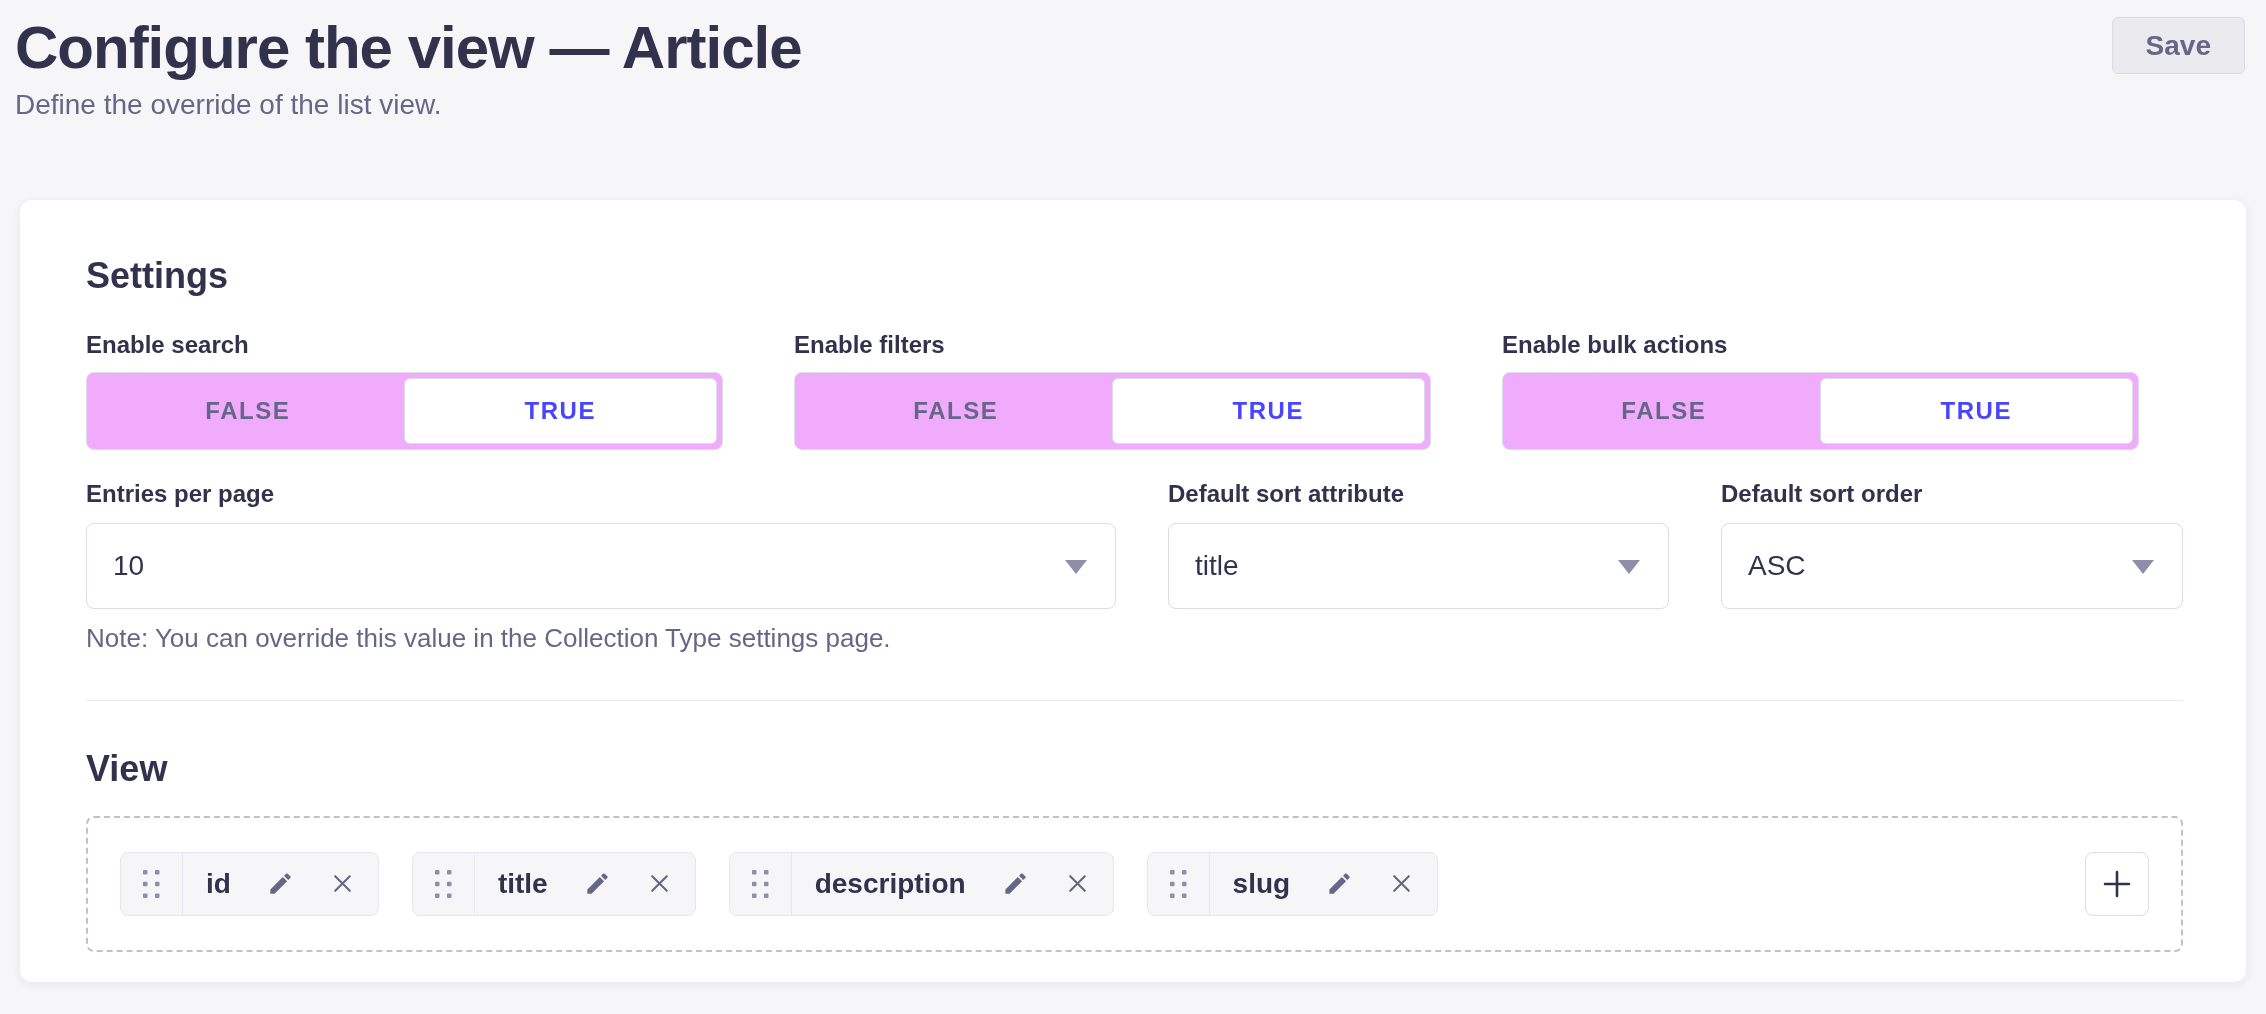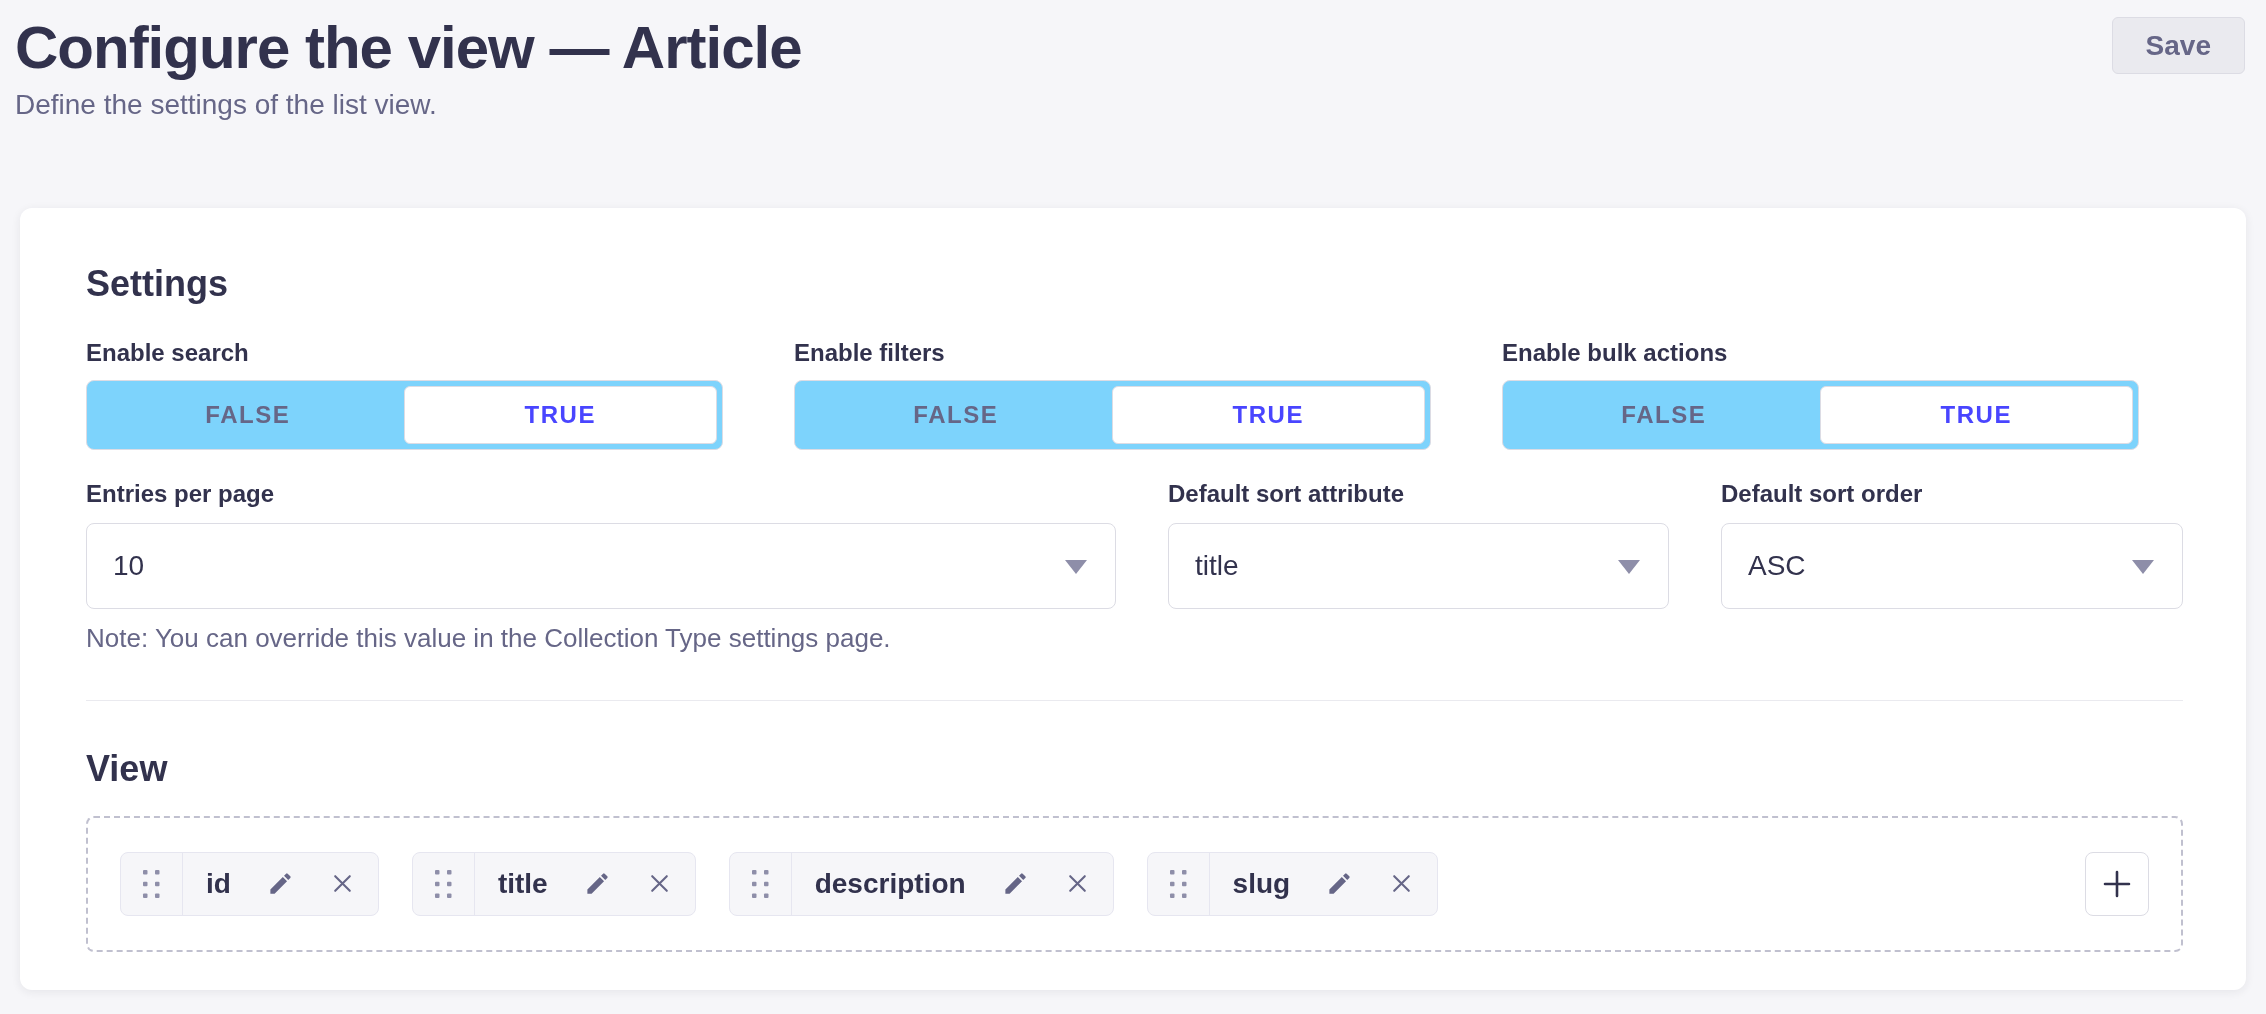--- a/index.html
+++ b/index.html
@@ -23,34 +23,34 @@
     position:absolute; top:17px; right:21px;
     height:57px; padding:0 33px;
     background:#eaeaef; border:1px solid #dcdce4; border-radius:6px;
     color:#666687; font-size:28px; font-weight:600;
     font-family:"Liberation Sans", sans-serif;
     display:flex; align-items:center; cursor:default;
   }
 
   
   .card {
-    position:absolute; left:20px; right:20px; top:208px; height:782px;
+    position:absolute; left:20px; right:20px; top:200px; height:782px;
     background:#ffffff; border-radius:12px;
     box-shadow:0 2px 10px rgba(33,33,52,0.08);
     padding:54px 63px 0 66px;
   }
   .section-heading { font-size:36px; font-weight:600; color:#32324d; line-height:1.2; }
 
   
   .toggle-row { display:flex; gap:71px; margin-top:34px; }
   .toggle-field { width:637px; }
   .field-label { font-size:24px; font-weight:700; color:#32324d; line-height:1.2; }
   .toggle {
-    margin-top:12px; height:70px;
-    background:#7dd3fc; border:1px solid #dcdce4; border-radius:8px;
+    margin-top:12px; height:78px;
+    background:#f0abfc; border:1px solid #dcdce4; border-radius:8px;
     display:flex; padding:5px; cursor:pointer;
   }
   .toggle-opt {
     flex:1; display:flex; align-items:center; justify-content:center;
     font-size:24px; font-weight:700; letter-spacing:1.5px; color:#666687;
     border-radius:6px;
   }
   .toggle-opt.active {
     background:#ffffff; border:1px solid #dcdce4; color:#4945ff;
   }
@@ -101,21 +101,21 @@
     margin-left:auto; width:64px; height:64px;
     background:#ffffff; border:1px solid #dcdce4; border-radius:8px;
     display:flex; align-items:center; justify-content:center; cursor:pointer;
   }
 </style>
 </head>
 <body>
 
 <div class="header">
   <div class="page-title">Configure the view — Article</div>
-  <div class="page-subtitle">Define the settings of the list view.</div>
+  <div class="page-subtitle">Define the override of the list view.</div>
   <button class="save-btn">Save</button>
 </div>
 
 <div class="card">
 
   <div class="section-heading">Settings</div>
 
   <div class="toggle-row">
 
     <div class="toggle-field">

